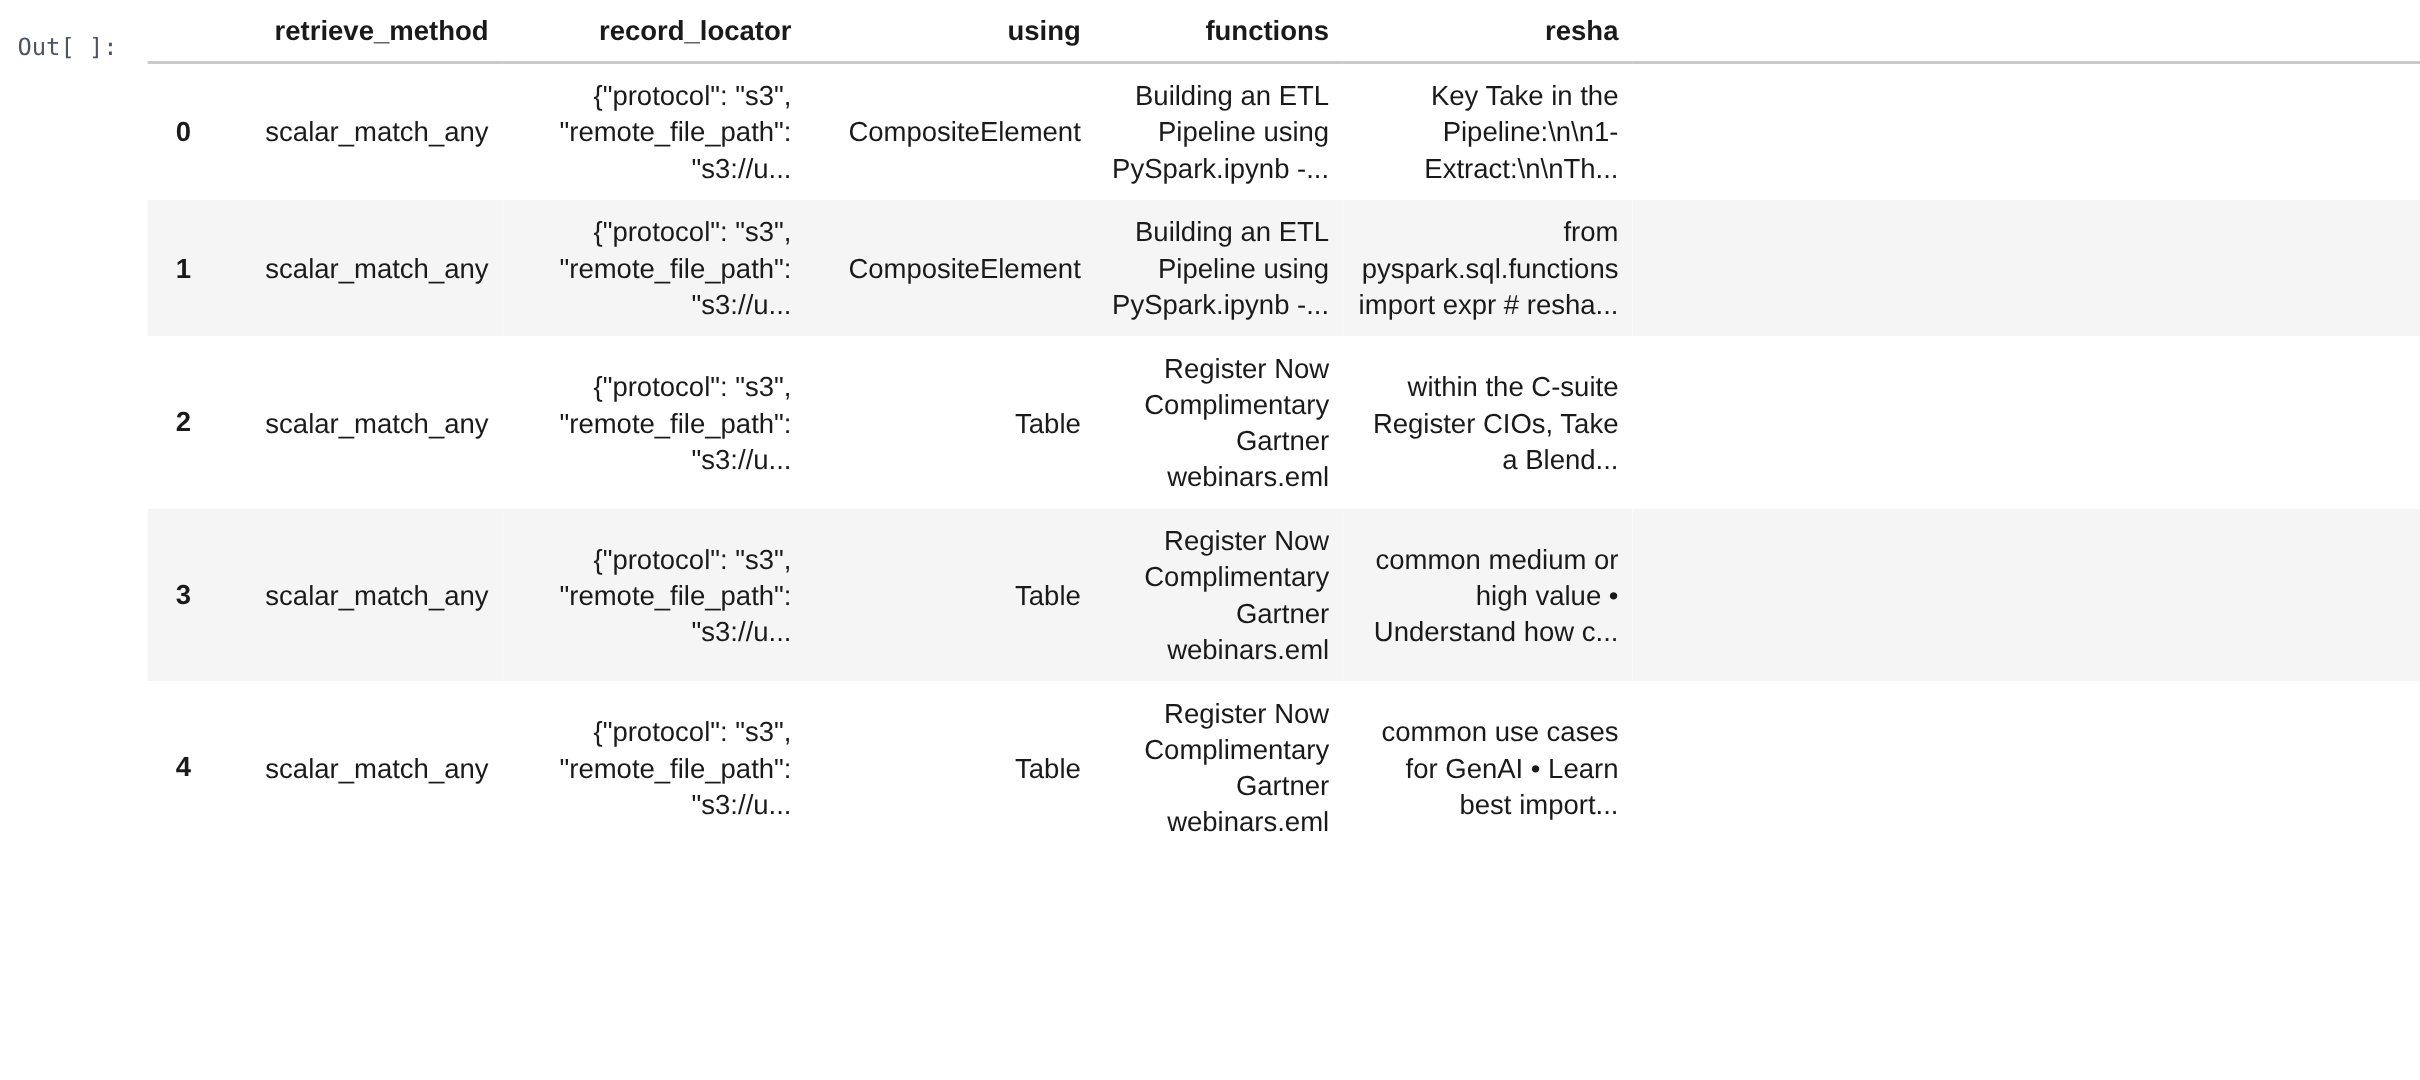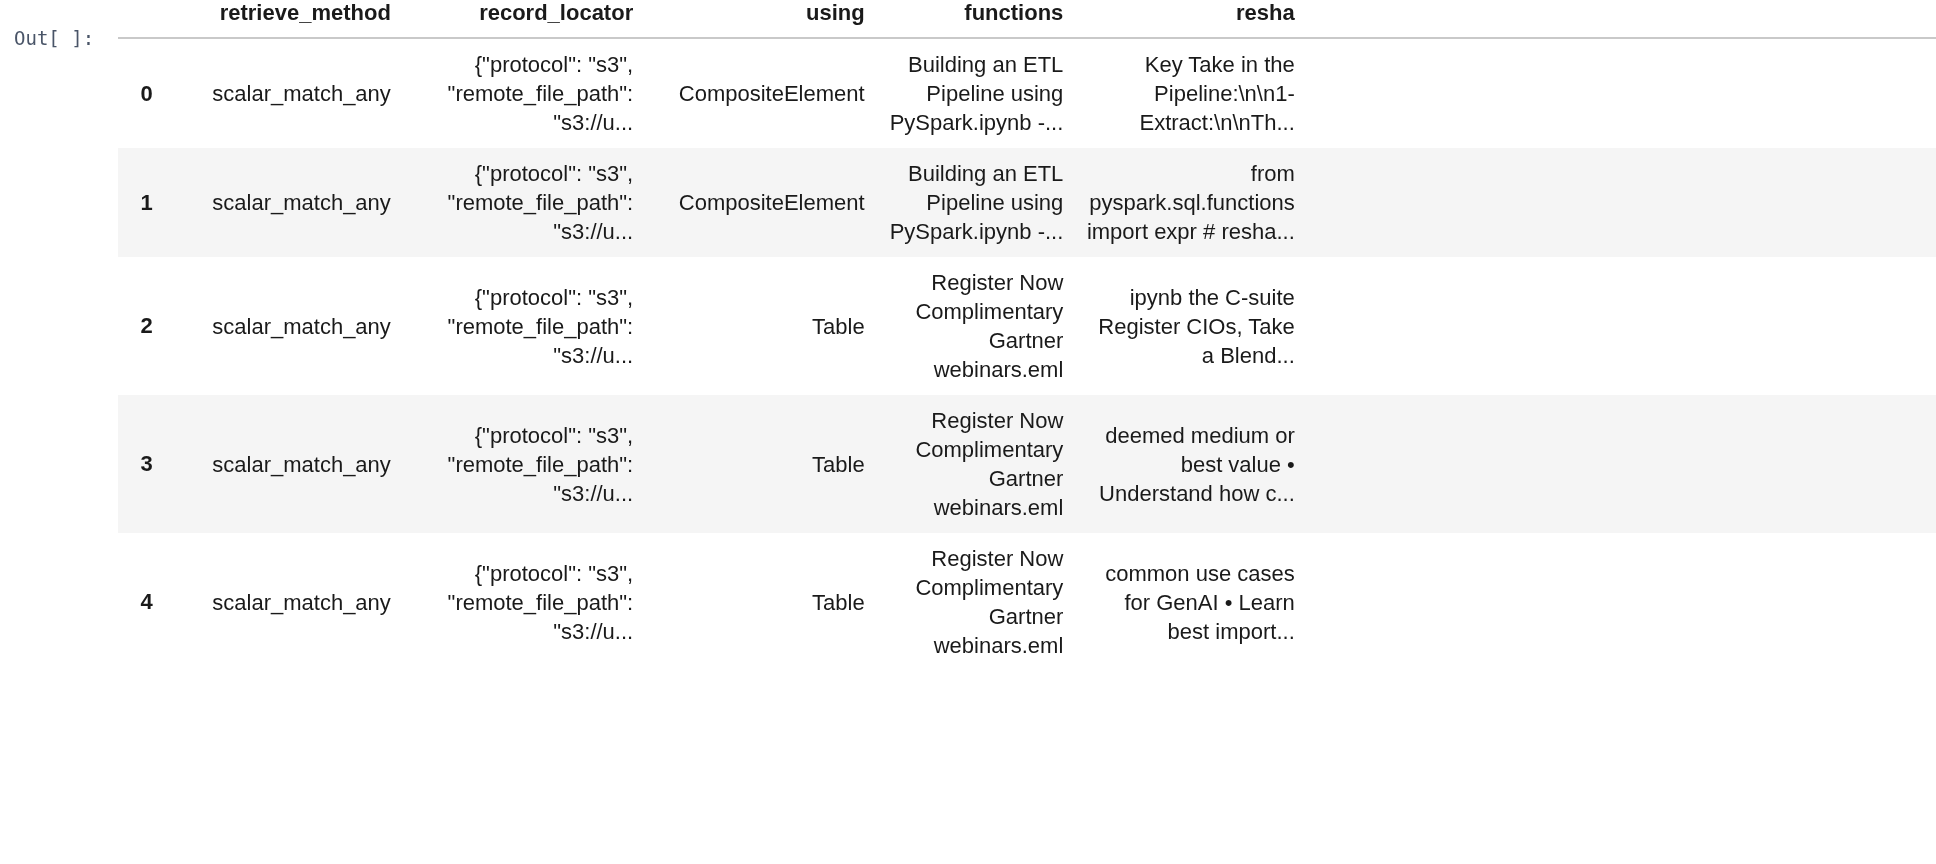--- a/index.html
+++ b/index.html
@@ -36,21 +36,21 @@
     color: #4a5568;
     letter-spacing: 0px;
     white-space: pre;
     user-select: none;
   }
 
   
   .df-scroll {
     position: absolute;
     left: 118px;
-    top: 0;
+    top: 12px;
     width: 1818px;
     height: 768px;
     overflow: hidden;
   }
 
   table.dataframe {
     border-collapse: collapse;
     border-spacing: 0;
     border: none;
     table-layout: fixed;
@@ -166,30 +166,30 @@
           <td>Building an ETL Pipeline using PySpark.ipynb -...</td>
           <td>from pyspark.sql.functions import expr # resha...</td>
           <td class="blob-cell">eJztVN9P2zAQ/les8NBWKyXOzxZpL0N</td>
         </tr>
         <tr class="even-row">
           <th class="row-index">2</th>
           <td>scalar_match_any</td>
           <td>{"protocol": "s3", "remote_file_path": "s3://u...</td>
           <td>Table</td>
           <td>Register Now Complimentary Gartner webinars.eml</td>
-          <td>ipynb the C-suite Register CIOs, Take a Blend...</td>
+          <td>within the C-suite Register CIOs, Take a Blend...</td>
           <td class="blob-cell">eJztXA1zI7eR/SsopZJLqiQtKVFf</td>
         </tr>
         <tr class="odd-row">
           <th class="row-index">3</th>
           <td>scalar_match_any</td>
           <td>{"protocol": "s3", "remote_file_path": "s3://u...</td>
           <td>Table</td>
           <td>Register Now Complimentary Gartner webinars.eml</td>
-          <td>deemed medium or best value • Understand how c...</td>
+          <td>common medium or high value • Understand how c...</td>
           <td class="blob-cell">eJztXA1zI7eR/SsopZJLqiQtKVFf</td>
         </tr>
         <tr class="even-row">
           <th class="row-index">4</th>
           <td>scalar_match_any</td>
           <td>{"protocol": "s3", "remote_file_path": "s3://u...</td>
           <td>Table</td>
           <td>Register Now Complimentary Gartner webinars.eml</td>
           <td>common use cases for GenAI • Learn best import...</td>
           <td class="blob-cell">eJztXA1zI7eR/SsopZJLqiQtKVFf</td>

